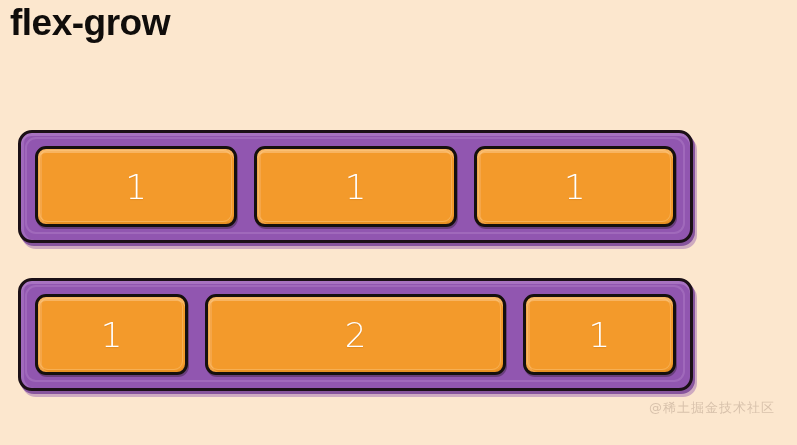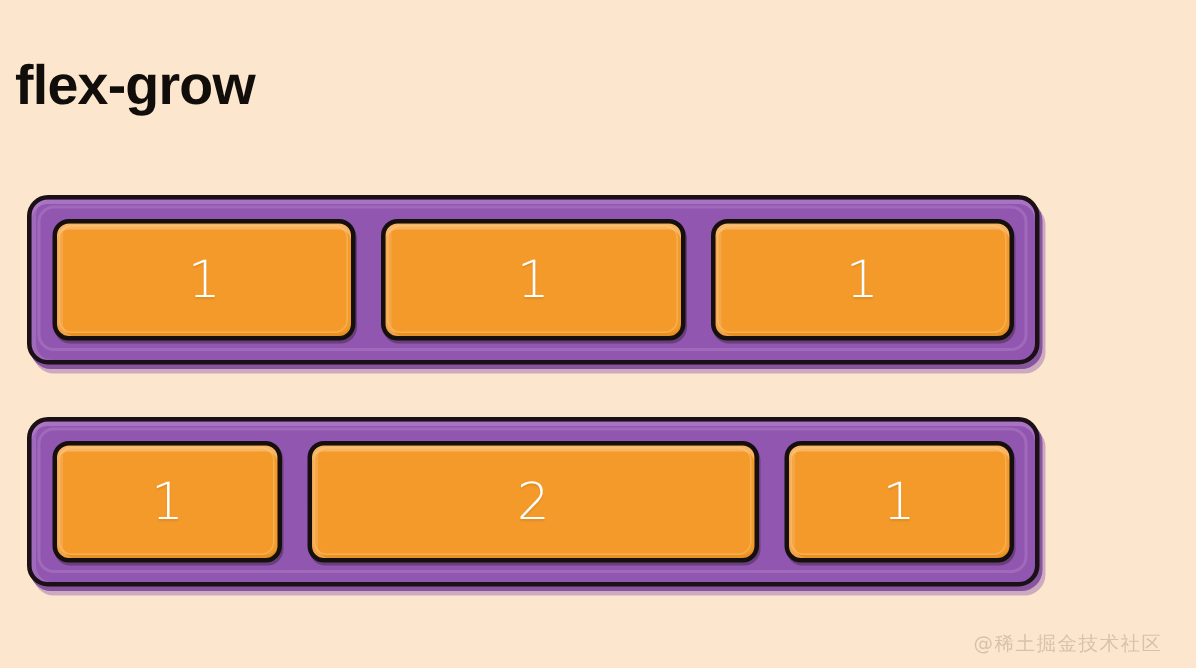--- a/index.html
+++ b/index.html
@@ -17,21 +17,21 @@
 
   .page {
     position: absolute;
     inset: 0;
   }
 
   
   .page-title {
     position: absolute;
     left: 10px;
-    top: 36px;
+    top: 2px;
     font-size: 37px;
     font-weight: bold;
     letter-spacing: -0.5px;
     color: #100D0B;
     line-height: 1.15;
     white-space: nowrap;
   }
 
   
   .flex-container {
@@ -112,21 +112,21 @@
     font-weight: 300;
     line-height: 1;
     font-family: "DejaVu Sans", sans-serif;
     text-shadow: 0 1px 1px rgba(170, 100, 10, 0.25);
   }
 
   
   .watermark {
     position: absolute;
     right: 22px;
-    bottom: 7px;
+    bottom: 28px;
     font-size: 13px;
     color: #D8C2AC;
     letter-spacing: 1px;
     white-space: nowrap;
     font-family: "DejaVu Sans", sans-serif;
   }
 </style>
 </head>
 <body>
 

